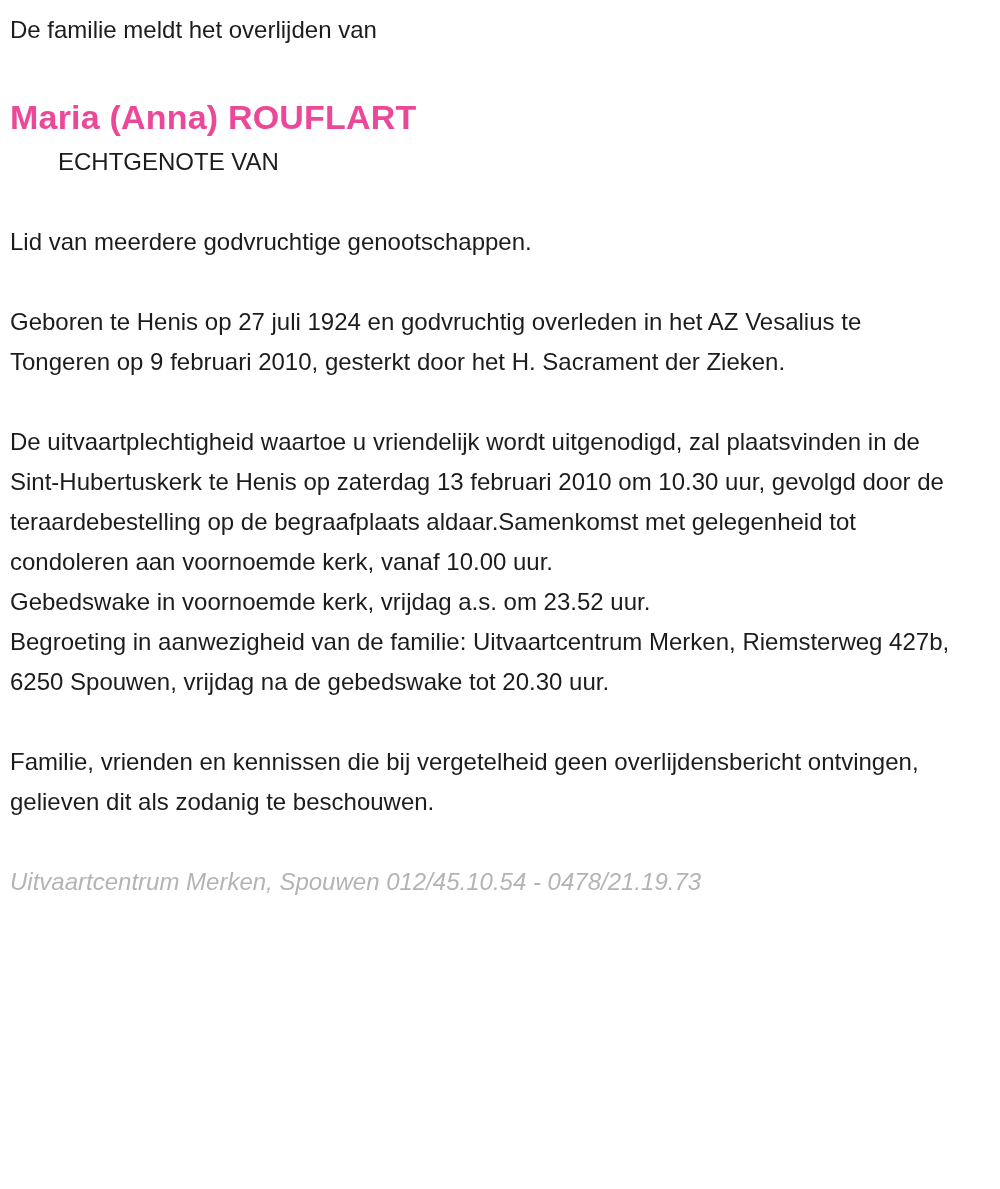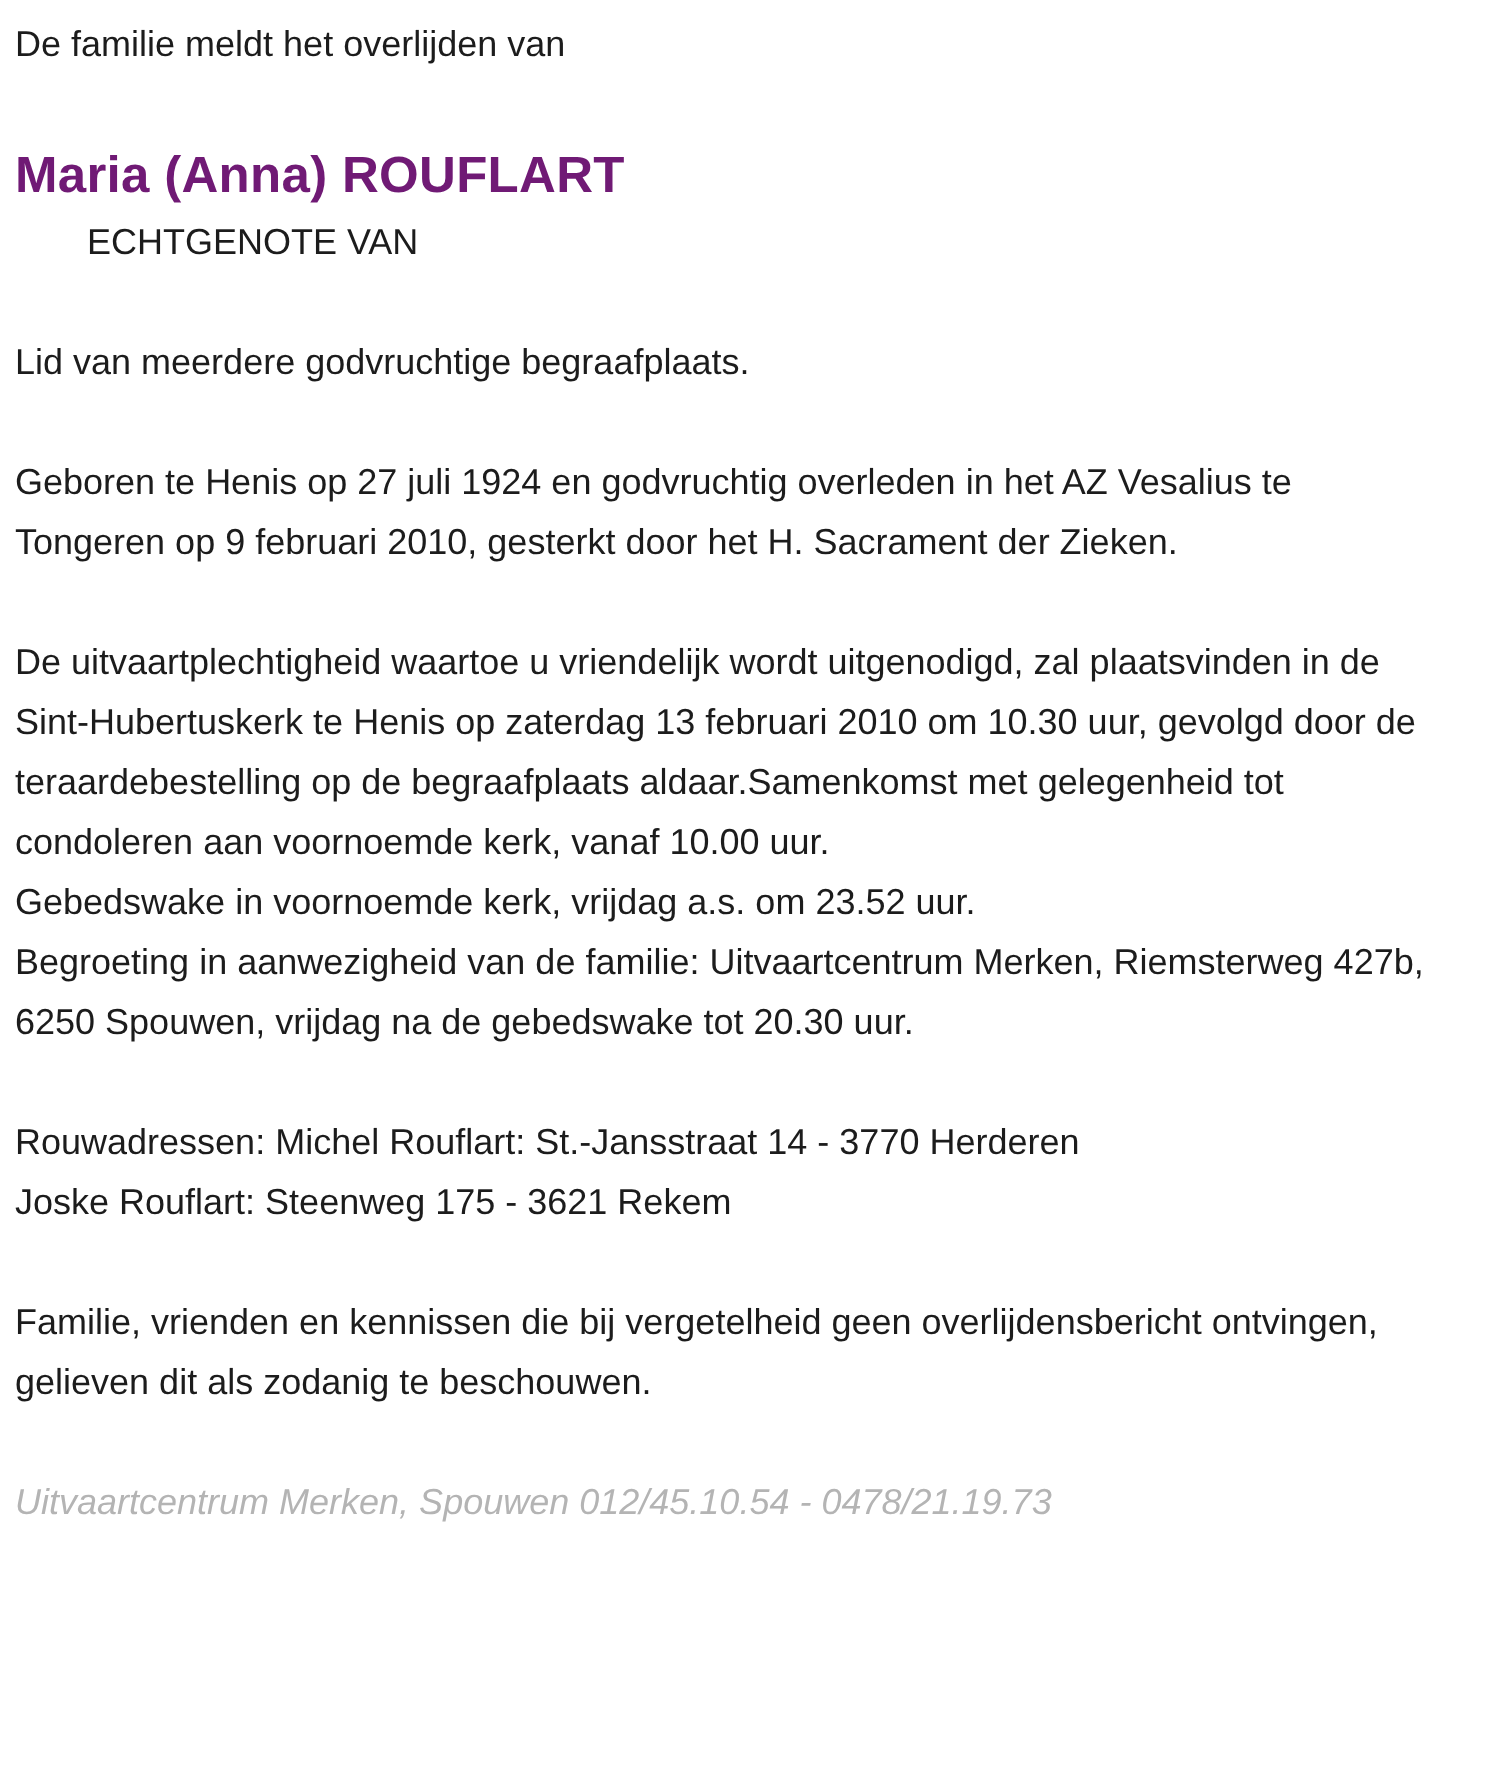--- a/index.html
+++ b/index.html
@@ -24,21 +24,21 @@
   .para:last-child {
     margin-bottom: 0;
     font-style: italic;
   }
   .deceased-name {
     font-size: 34px;
     font-weight: 700;
     line-height: 50px;
     margin: 0;
     padding-top: 2px;
-    color: #701a75;
+    color: #ec4899;
     letter-spacing: 0.2px;
   }
   .subline {
     line-height: 40px;
     margin-left: 48px;
   }
   .footer-line {
     color: #b4b4b4;
     margin-top: 40px;
   }
@@ -48,32 +48,28 @@
 
 <div class="page">
 
   <div class="para">De familie meldt het overlijden van</div>
 
   <div class="para">
     <h1 class="deceased-name">Maria (Anna) ROUFLART</h1>
     <div class="subline">ECHTGENOTE VAN</div>
   </div>
 
-  <div class="para">Lid van meerdere godvruchtige begraafplaats.</div>
+  <div class="para">Lid van meerdere godvruchtige genootschappen.</div>
 
   <div class="para">Geboren te Henis op 27 juli 1924 en godvruchtig overleden in het AZ Vesalius te Tongeren op 9 februari 2010, gesterkt door het H. Sacrament der Zieken.</div>
 
   <div class="para">
     <div>De uitvaartplechtigheid waartoe u vriendelijk wordt uitgenodigd, zal plaatsvinden in de Sint-Hubertuskerk te Henis op zaterdag 13 februari 2010 om 10.30 uur, gevolgd door de teraardebestelling op de begraafplaats aldaar.Samenkomst met gelegenheid tot condoleren aan voornoemde kerk, vanaf 10.00 uur.</div>
     <div>Gebedswake in voornoemde kerk, vrijdag a.s. om 23.52 uur.</div>
     <div>Begroeting in aanwezigheid van de familie: Uitvaartcentrum Merken, Riemsterweg 427b, 6250 Spouwen, vrijdag na de gebedswake tot 20.30 uur.</div>
   </div>
 
-  <div class="para">
-    <div>Rouwadressen: Michel Rouflart: St.-Jansstraat 14 - 3770 Herderen</div>
-    <div>Joske Rouflart: Steenweg 175 - 3621 Rekem</div>
-  </div>
 
   <div class="para">Familie, vrienden en kennissen die bij vergetelheid geen overlijdensbericht ontvingen, gelieven dit als zodanig te beschouwen.</div>
 
   <div class="para footer-line">Uitvaartcentrum Merken, Spouwen 012/45.10.54 - 0478/21.19.73</div>
 
 </div>
 
 </body></html>

